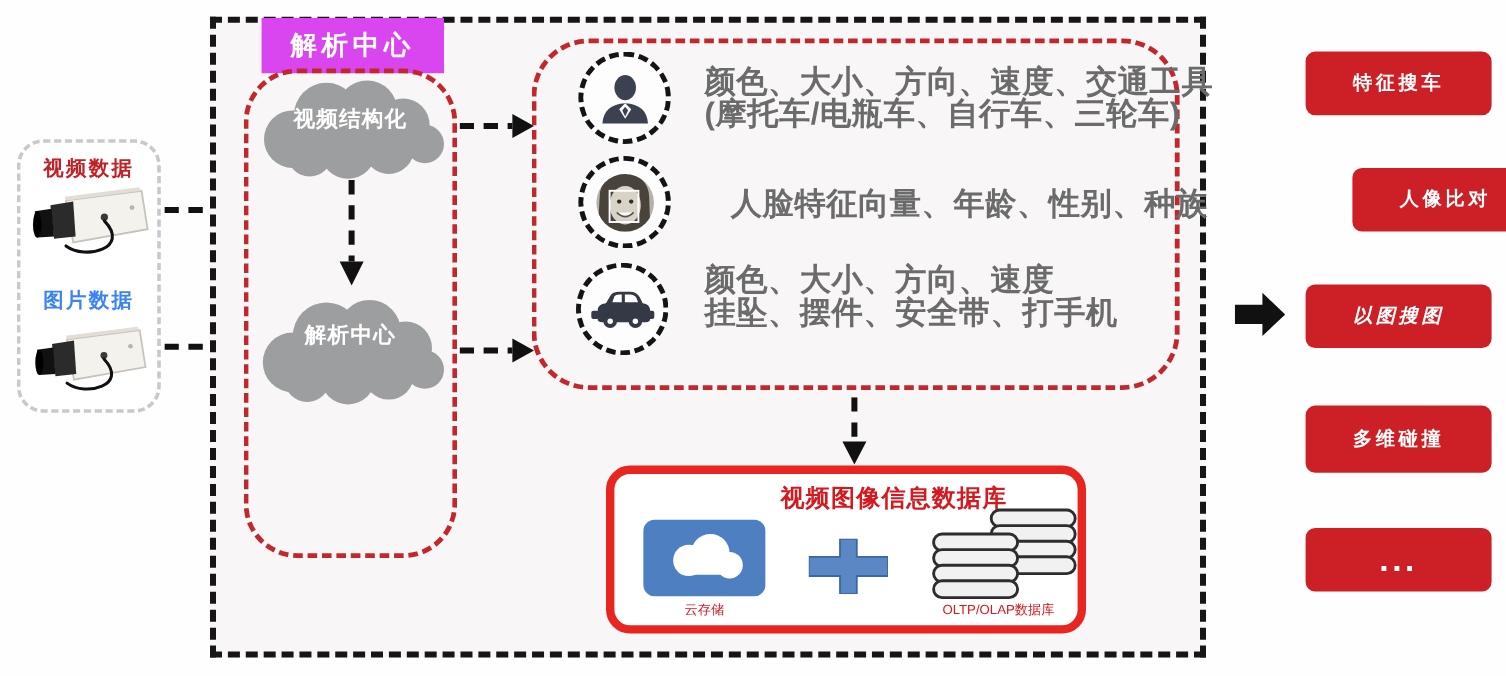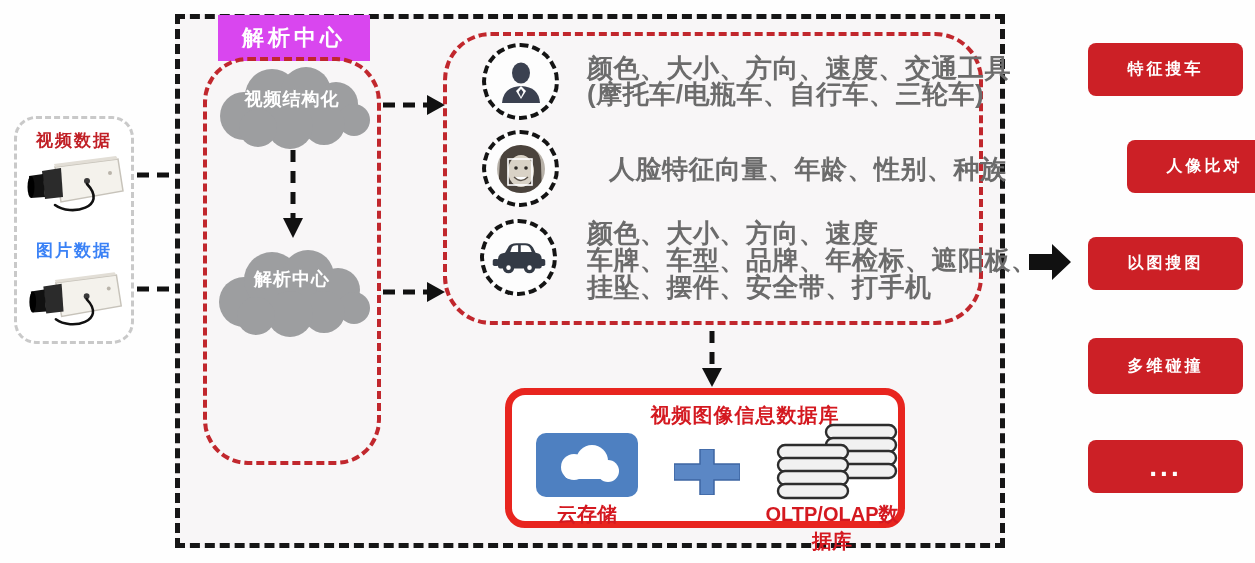--- a/index.html
+++ b/index.html
@@ -16,21 +16,21 @@
              display:flex;align-items:center;justify-content:center;}
   .db-box{border:7px solid #e8251f;border-radius:20px;background:#ffffff;}
 
   
   .src-label{font-weight:bold;font-size:17px;letter-spacing:2px;text-align:center;width:100%;}
   .red-txt{color:#c02026;}
   .blk-txt{color:#3b82f6;}
   .cloud-txt{color:#ffffff;font-weight:bold;font-size:18px;letter-spacing:1px;text-align:center;line-height:23px;}
   .attr-txt{color:#6b6b6b;font-weight:bold;font-size:26px;line-height:26px;letter-spacing:0.5px;white-space:nowrap;}
   .db-title{color:#d41920;font-weight:bold;font-size:20px;letter-spacing:1px;text-align:center;width:100%;}
-  .db-label{color:#d41920;font-weight:bold;font-size:20px;text-align:center;}
+  .db-label{color:#d41920;font-weight:normal;font-size:11px;text-align:center;}
   .app-btn{background:#cc2026;border-radius:8px;color:#ffffff;font-weight:bold;font-size:16px;
            letter-spacing:3px;display:flex;align-items:center;justify-content:center;cursor:pointer;}
 
   
   .dash-circle{width:77px;height:77px;border:4px dashed #141414;border-radius:50%;background:#fdfdfd;
                display:flex;align-items:center;justify-content:center;}
 </style>
 </head>
 <body>
 
@@ -168,21 +168,20 @@
       <rect x="2" y="22" width="7" height="8" rx="2" fill="#333a45"></rect>
       <rect x="55" y="22" width="7" height="8" rx="2" fill="#333a45"></rect>
       <circle cx="20" cy="32" r="6.5" fill="#333a45"></circle>
         <circle cx="20" cy="32" r="2.6" fill="#ffffff"></circle>
       <circle cx="44" cy="32" r="6.5" fill="#333a45"></circle>
         <circle cx="44" cy="32" r="2.6" fill="#ffffff"></circle>
     </svg>
   </div>
   <div class="abs attr-txt" style="left:587px;top:220px;line-height:27px;">
     <div>颜色、大小、方向、速度</div>
-    <div>车牌、车型、品牌、年检标、遮阳板、</div>
     <div>挂坠、摆件、安全带、打手机</div>
   </div>
 
   <svg class="abs" style="left:701px;top:331px;" width="22" height="56">
     <line x1="11" y1="0" x2="11" y2="38" stroke="#111" stroke-width="5" stroke-dasharray="12 9"></line>
     <polygon points="1,37 21,37 11,56" fill="#111"></polygon>
   </svg>
 
   <div class="abs db-box" style="left:505px;top:388px;width:400px;height:140px;padding-left:40px;">
     <div class="abs db-title" style="top:7px;">视频图像信息数据库</div>
@@ -214,17 +213,17 @@
     </svg>
     <div class="abs db-label" style="left:246px;top:106px;width:148px;text-align:center;">OLTP/OLAP数据库</div>
   </div>
 
   <svg class="abs" style="left:1029px;top:242px;" width="42" height="40">
     <polygon points="0,12 23,12 23,2 42,20 23,38 23,28 0,28" fill="#111"></polygon>
   </svg>
 
   <div class="abs app-btn" style="left:1088px;top:43px;width:155px;height:53px;">特征搜车</div>
   <div class="abs app-btn" style="left:1088px;top:140px;width:155px;height:53px;margin-left:39px;">人像比对</div>
-  <div class="abs app-btn" style="left:1088px;top:237px;width:155px;height:53px;">以图搜图</div>
+  <div class="abs app-btn" style="left:1088px;top:237px;width:155px;height:53px;font-style:italic;">以图搜图</div>
   <div class="abs app-btn" style="left:1088px;top:338px;width:155px;height:56px;">多维碰撞</div>
   <div class="abs app-btn" style="left:1088px;top:440px;width:155px;height:53px;font-size:28px;">...</div>
 
 </div>
 
 </body></html>

